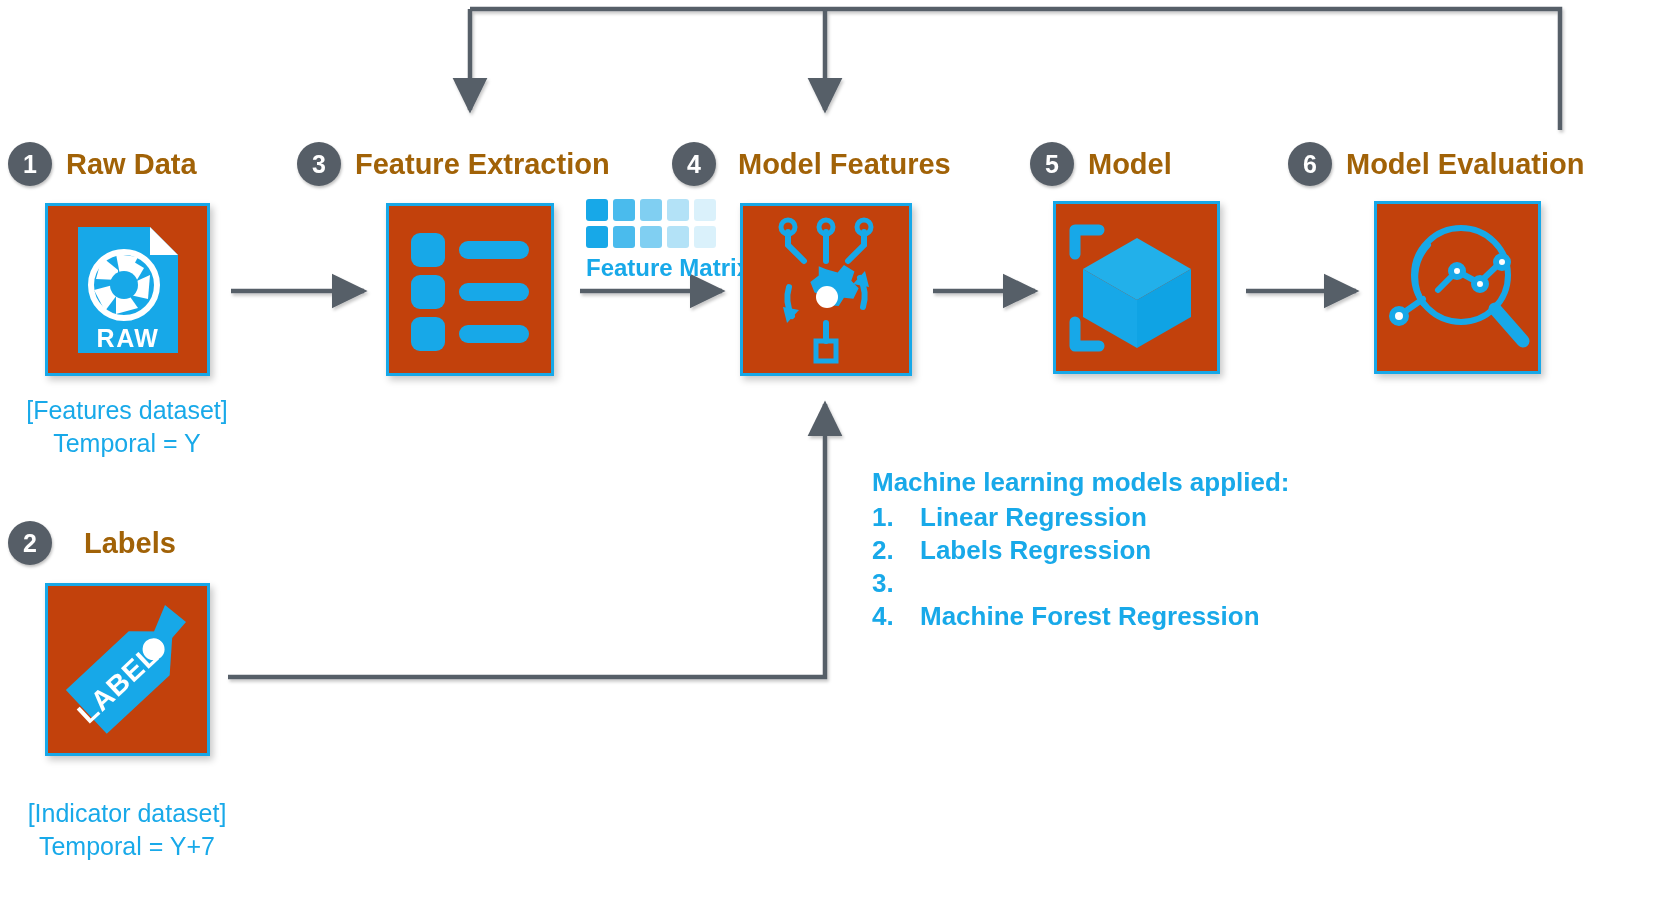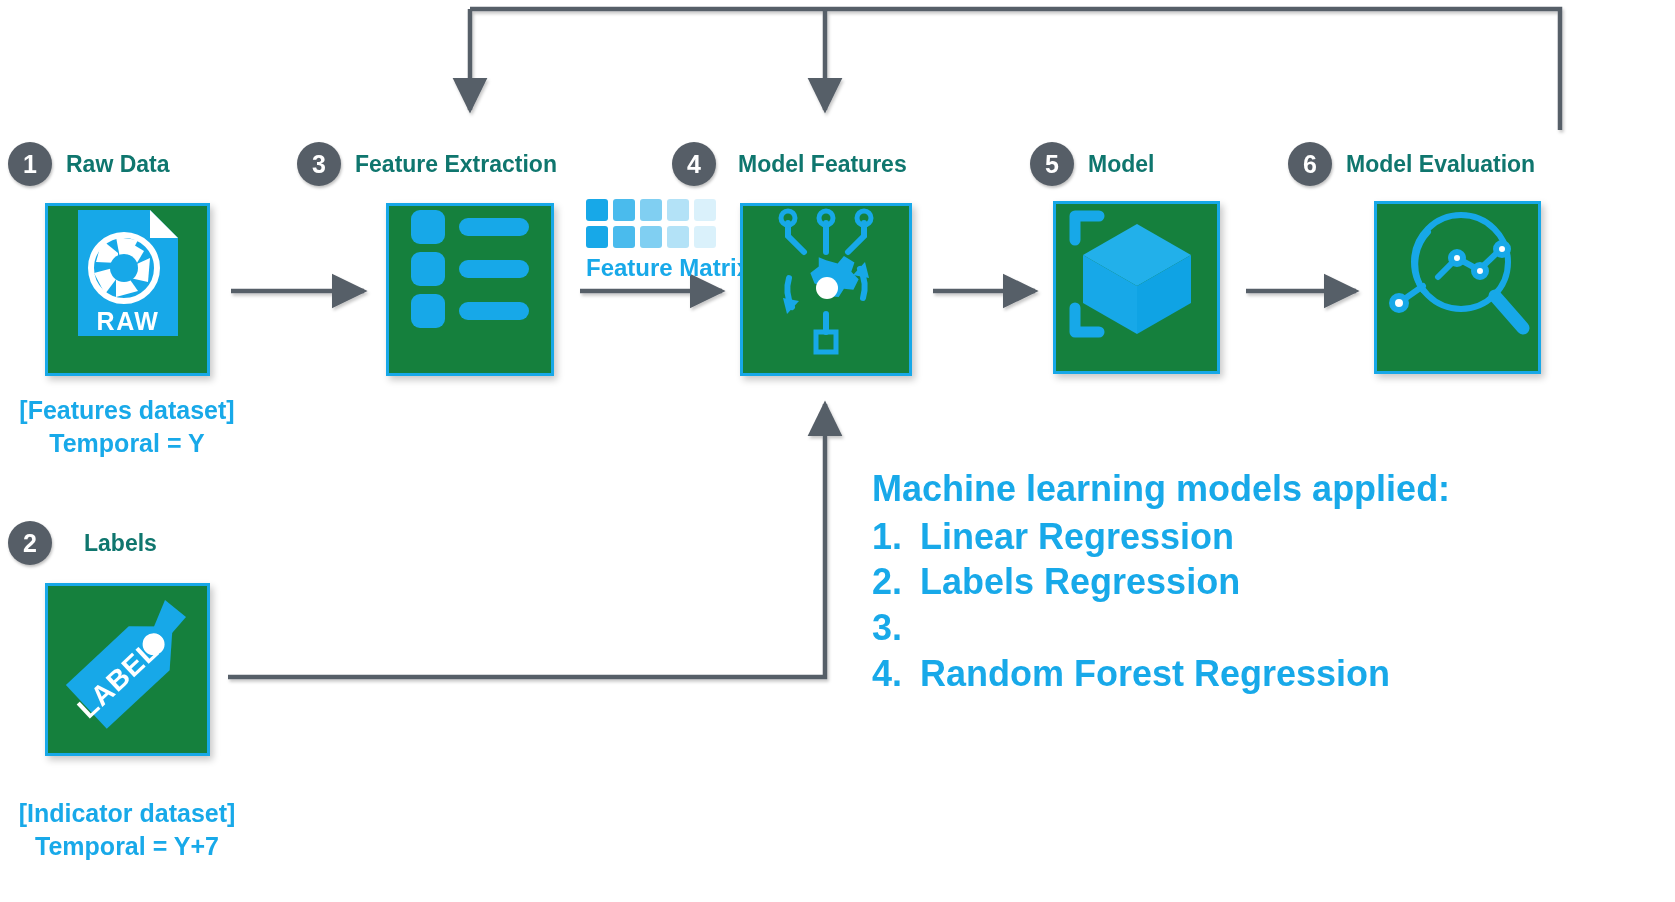--- a/index.html
+++ b/index.html
@@ -36,45 +36,45 @@
     font-size: 25px;
     font-weight: bold;
     display: flex;
     align-items: center;
     justify-content: center;
     flex: 0 0 auto;
     box-shadow: 1px 2px 3px rgba(0,0,0,.25);
     letter-spacing: 0;
   }
   .step-title {
-    font-size: 23px;
+    font-size: 29px;
     font-weight: bold;
-    color: #0f766e;
+    color: #a16207;
     line-height: 1;
     text-align: right;
   }
 
   
   .card {
     position: absolute;
-    background: #15803d;
+    background: #c2410c;
     border: 3px solid #17a8e8;
     box-sizing: border-box;
     box-shadow: 3px 4px 7px rgba(0,0,0,.22);
     display: flex;
-    align-items: flex-start;
+    align-items: center;
     justify-content: center;
   }
   .card svg { display: block; }
 
   
   .caption {
     position: absolute;
     color: #18a9e9;
-    font-weight: bold;
+    font-weight: normal;
     font-size: 25px;
     text-align: center;
     line-height: 1.33;
     white-space: nowrap;
   }
   .caption div { display: block; }
 
   
   .fmatrix {
     position: absolute;
@@ -93,21 +93,21 @@
     font-size: 24px;
     text-align: center;
     white-space: nowrap;
   }
 
   
   .ml-list {
     position: absolute;
     color: #18a9e9;
     font-weight: bold;
-    font-size: 36px;
+    font-size: 26px;
     line-height: 1.27;
     white-space: nowrap;
   }
   .ml-list .ml-head { margin-bottom: 2px; }
   .ml-list .ml-row { display: flex; }
   .ml-list .ml-num { width: 48px; flex: 0 0 auto; }
 
   
   #connectors {
     position: absolute;
@@ -319,17 +319,17 @@
     </div>
     <div class="ml-row">
       <span class="ml-num">2.</span>
       <span>Labels Regression</span>
     </div>
     <div class="ml-row">
       <span class="ml-num">3.</span>
     </div>
     <div class="ml-row">
       <span class="ml-num">4.</span>
-      <span>Random Forest Regression</span>
+      <span>Machine Forest Regression</span>
     </div>
   </div>
 
 </div>
 
 </body></html>

